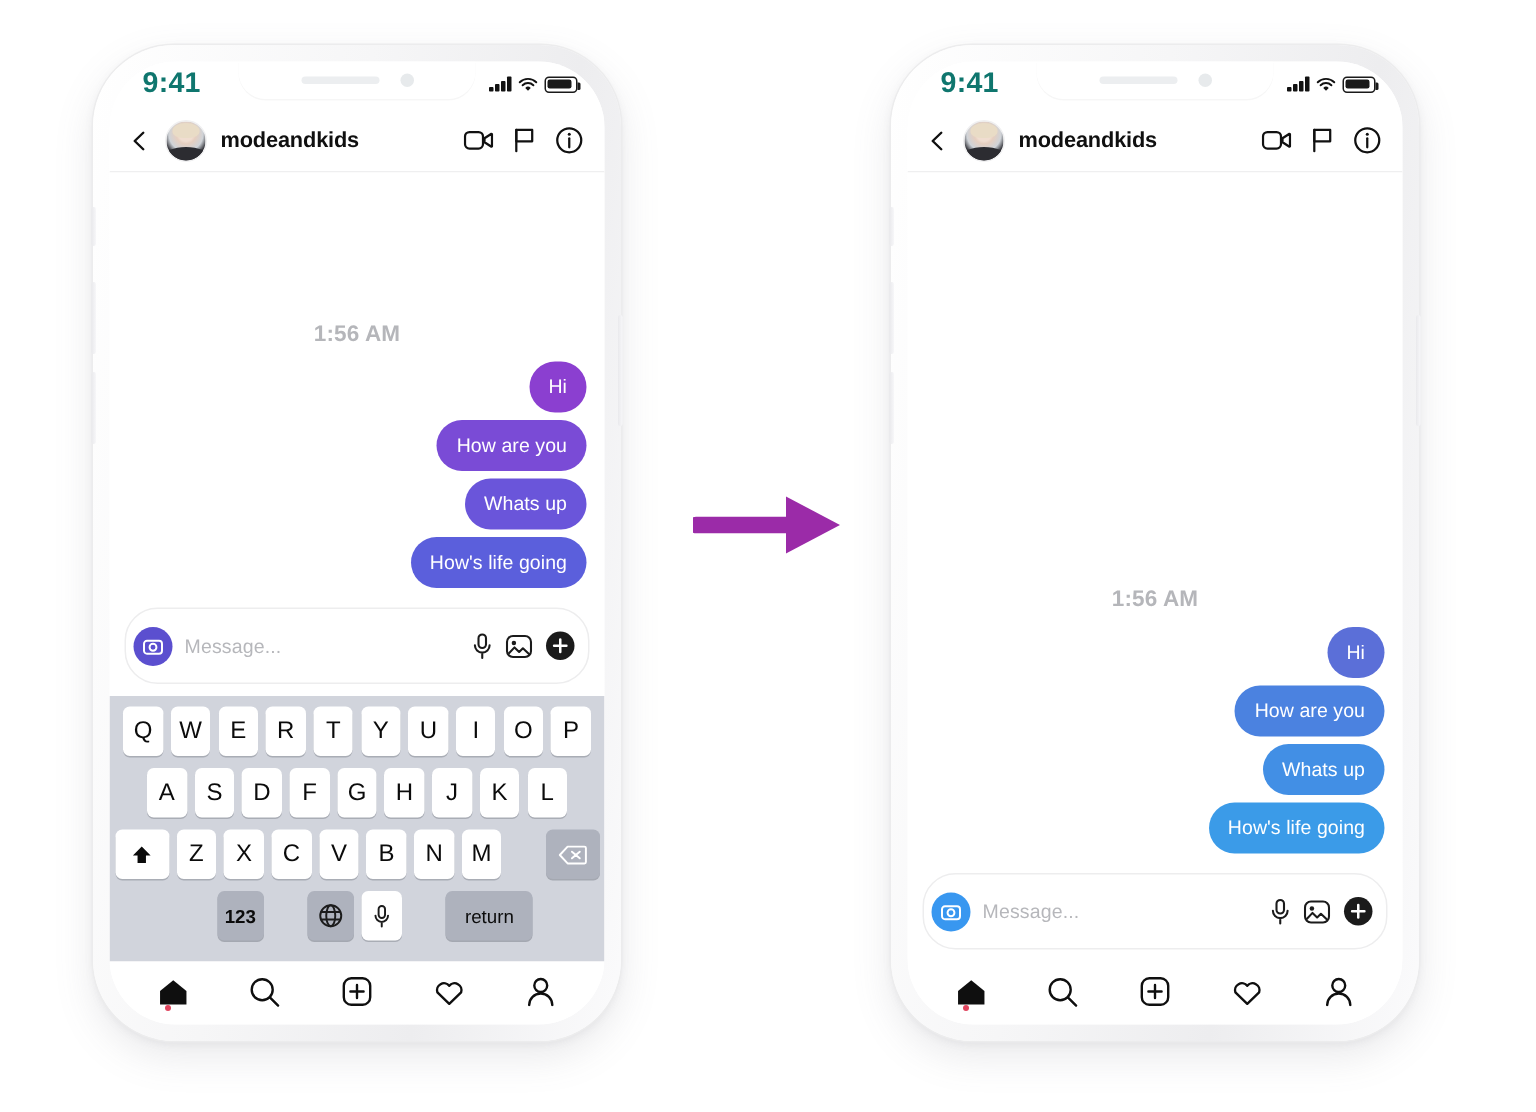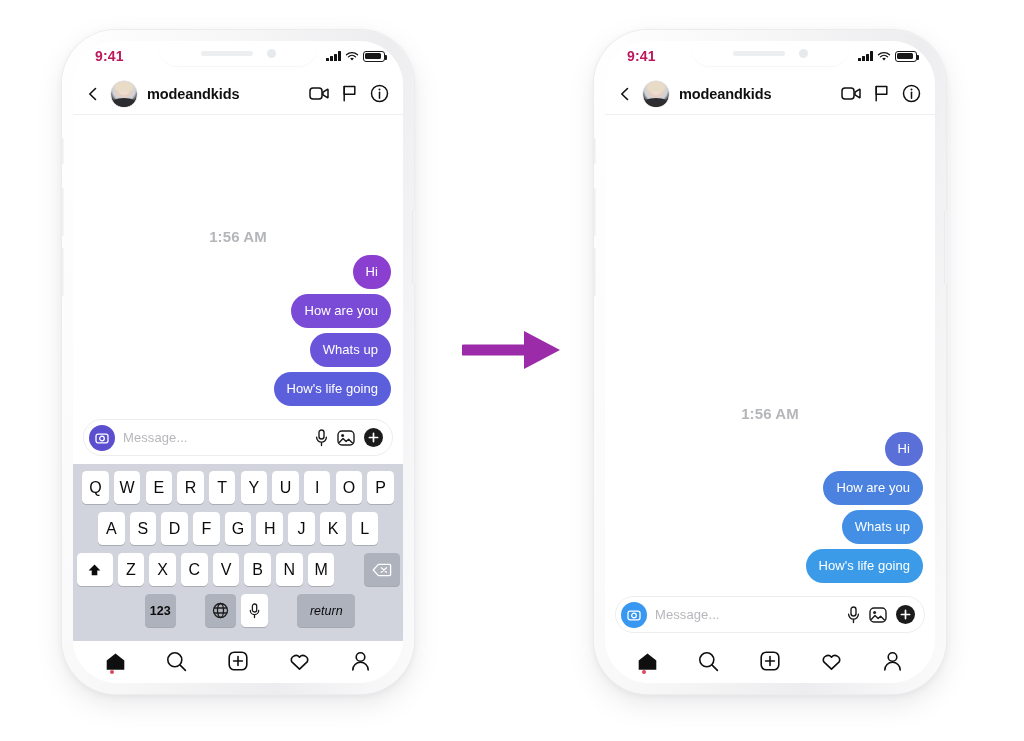--- a/index.html
+++ b/index.html
@@ -46,21 +46,21 @@
   }
   .notch {
     position: absolute; left: 50%; transform: translateX(-50%); top: 0;
     width: 158px; height: 25px; background: #fff;
     border-bottom-left-radius: 18px; border-bottom-right-radius: 18px;
     box-shadow: 0 1px 0 rgba(0,0,0,.035);
     display: flex; align-items: center; justify-content: center; gap: 14px;
   }
   .speaker { width: 52px; height: 5px; border-radius: 3px; background: #eceef0; }
   .frontcam { width: 9px; height: 9px; border-radius: 50%; background: #e7eaec; }
-  .clock { font-size: 14px; font-weight: 700; color: #be185d; letter-spacing: .2px; line-height: 16px; text-align: center; }
+  .clock { font-size: 19px; font-weight: 700; color: #0f766e; letter-spacing: .2px; line-height: 16px; text-align: center; }
   .status-icons { display: flex; align-items: center; gap: 4px; height: 16px; }
   .bars { display: flex; align-items: flex-end; gap: 1.5px; height: 10px; }
   .bars i { display: block; width: 2.6px; background: #121212; border-radius: .6px; }
   .bars i:nth-child(1){height:3.5px}.bars i:nth-child(2){height:5.5px}
   .bars i:nth-child(3){height:7.5px}.bars i:nth-child(4){height:10px}
   .wifi { width: 14px; height: 11px; }
   .batt { width: 22px; height: 11px; border: 1.3px solid #1a1a1a; border-radius: 3px; position: relative; }
   .batt::after { content:""; position:absolute; right:-3.4px; top:3px; width:2px; height:5px; background:#1a1a1a; border-radius:0 1px 1px 0; }
   .batt i { position:absolute; left:1.3px; top:1.3px; bottom:1.3px; width: 16px; background:#1a1a1a; border-radius:1.5px; display:block; }
 
@@ -100,21 +100,21 @@
   .left  .bubble.b3 { background: #5b5fdc; }
   
   .right .bubble.b0 { background: #5b6fd8; }
   .right .bubble.b1 { background: #4b82e0; }
   .right .bubble.b2 { background: #428fe5; }
   .right .bubble.b3 { background: #3b9be8; }
 
   
   .composer { flex: none; padding: 7px 10px 8px; background: #fff; }
   .composer-pill {
-    height: 37px; border: 1px solid #ededee; border-radius: 22px;
+    height: 51px; border: 1px solid #ededee; border-radius: 22px;
     display: flex; align-items: center; padding: 0 9px 0 5px; gap: 8px; background:#fff;
   }
   .cam { width: 26px; height: 26px; border-radius: 50%; flex: none; display: flex; align-items: center; justify-content: center; }
   .left  .cam { background: #5b4fcf; }
   .right .cam { background: #3897f0; }
   .cam svg { display: block; }
   .msg-ph { flex: 1; font-size: 13px; color: #b6b7bb; letter-spacing: .1px; }
   .comp-actions { display: flex; align-items: center; gap: 9px; }
   .plus-btn { width: 19px; height: 19px; border-radius: 50%; background: #1b1b1b; display:flex; align-items:center; justify-content:center; }
 
@@ -133,21 +133,21 @@
     font-size: 16px; color: #0b0b0b; font-weight: 400;
     box-shadow: 0 1px 0 rgba(136,140,150,.55);
   }
   .key.dark { background: #aeb2bd; box-shadow: 0 1px 0 rgba(120,124,134,.5); margin-left: 24px; }
   .key.shift { min-width: 36px; }
   .key.del { min-width: 36px; }
   .key.num { min-width: 31px; font-size: 12.5px; font-weight: 600; }
   .key.globe { min-width: 31px; }
   .key.mic-k { min-width: 27px; background:#fff; }
   .key.space { flex: 1; max-width: 128px; font-size: 13px; }
-  .key.ret { min-width: 58px; font-size: 12.5px; font-style: italic; }
+  .key.ret { min-width: 58px; font-size: 12.5px; }
   .khome { display: flex; justify-content: center; padding-top: 2px; }
   .khome i { display:block; width: 96px; height: 4px; border-radius: 3px; background: #0d0d0d; opacity: .0; }
 
   
   .arrow { position: absolute; left: 462px; top: 326px; width: 104px; height: 48px; }
 </style>
 </head>
 <body>
 
 <div class="stage">

